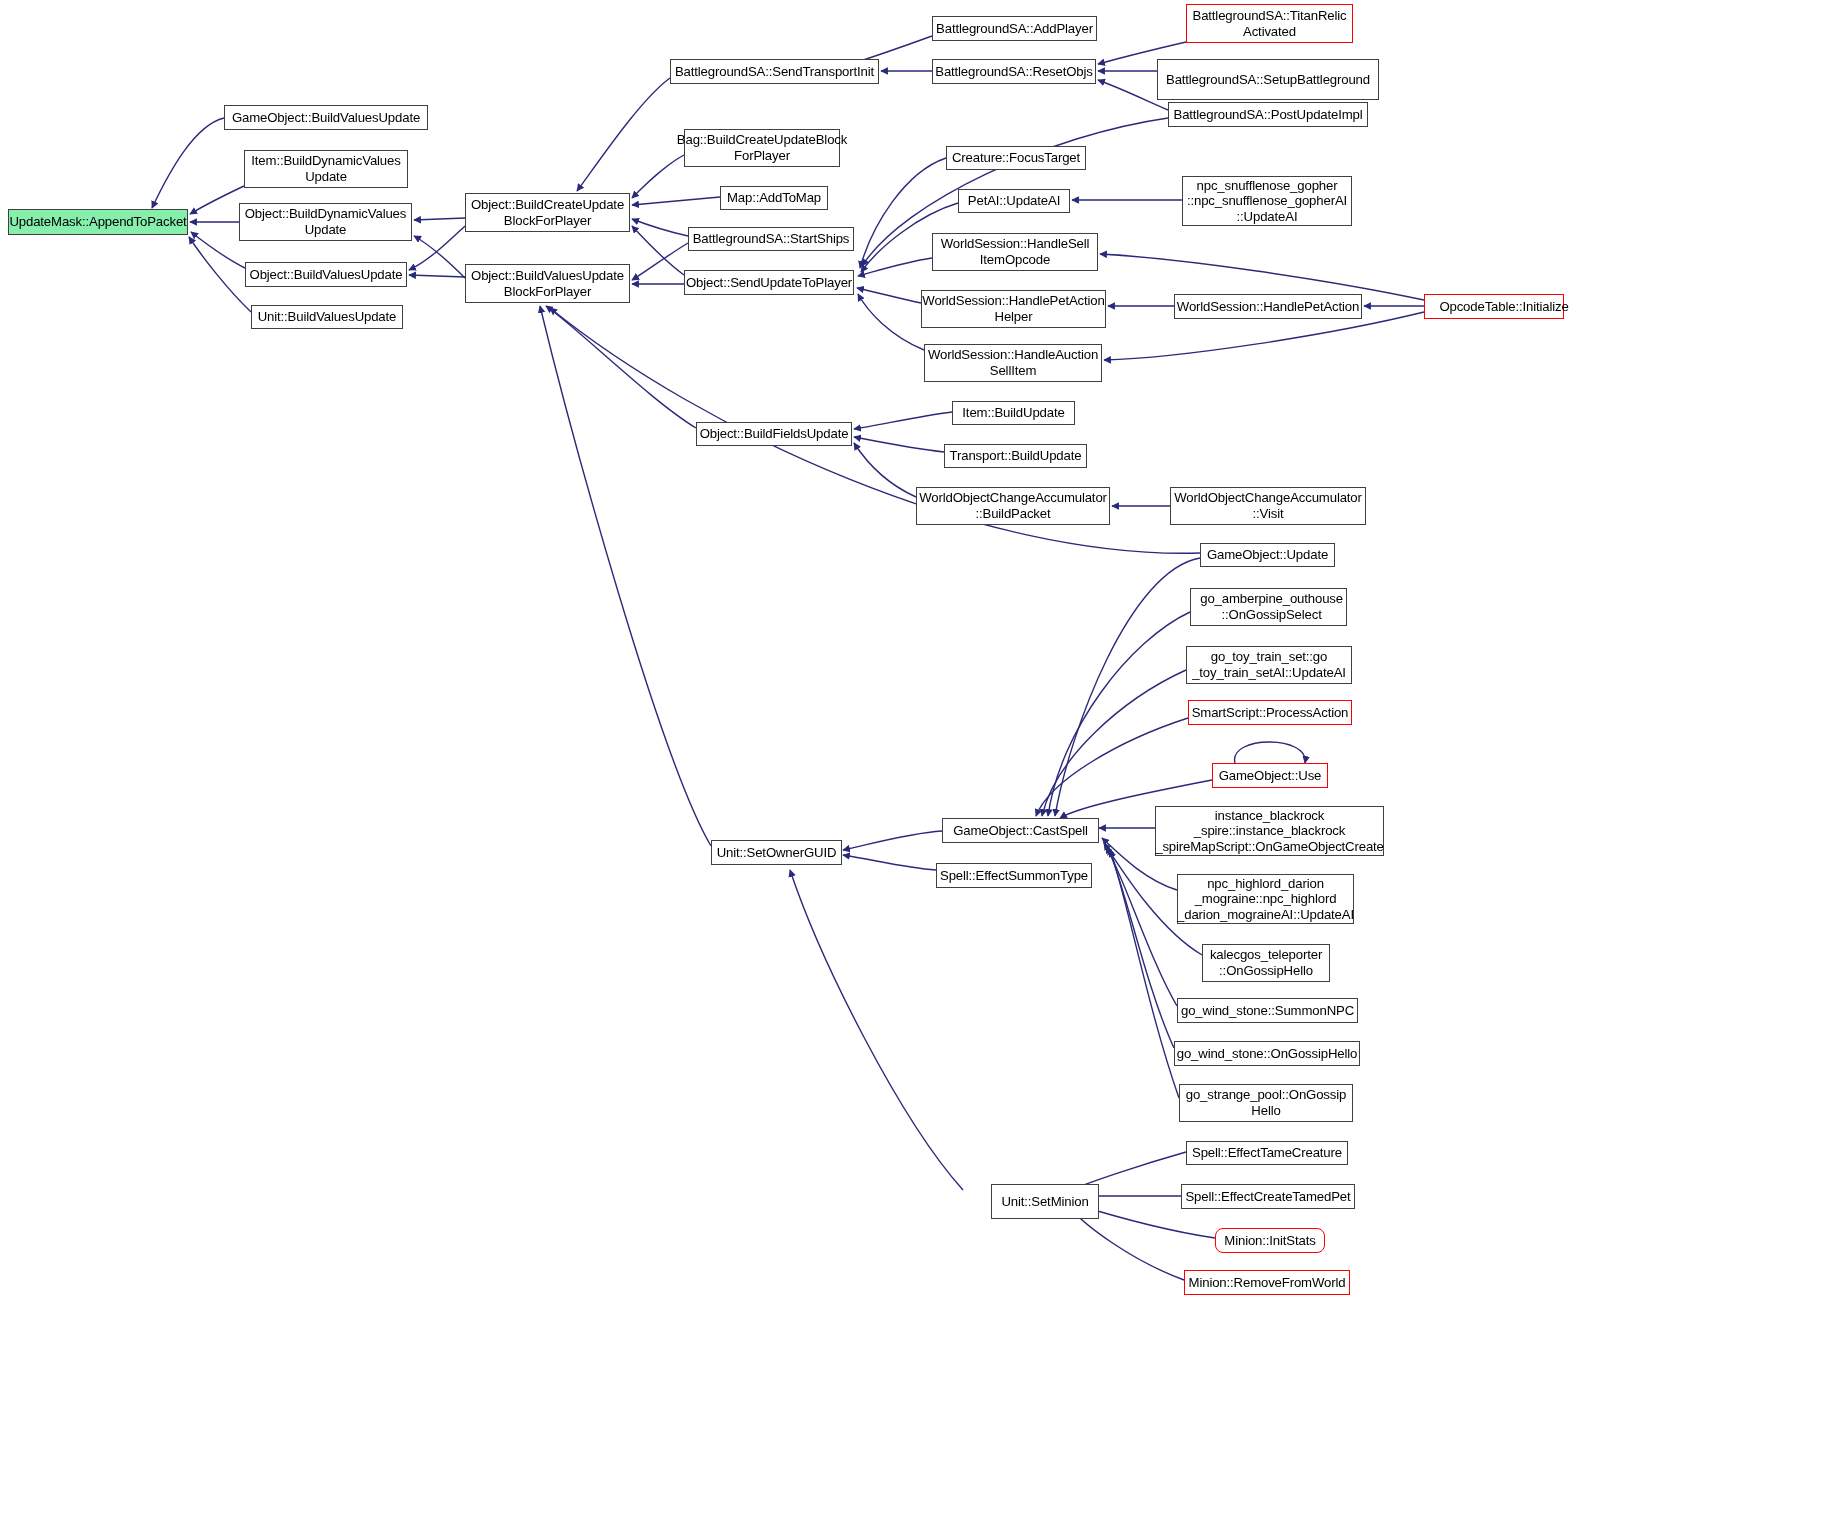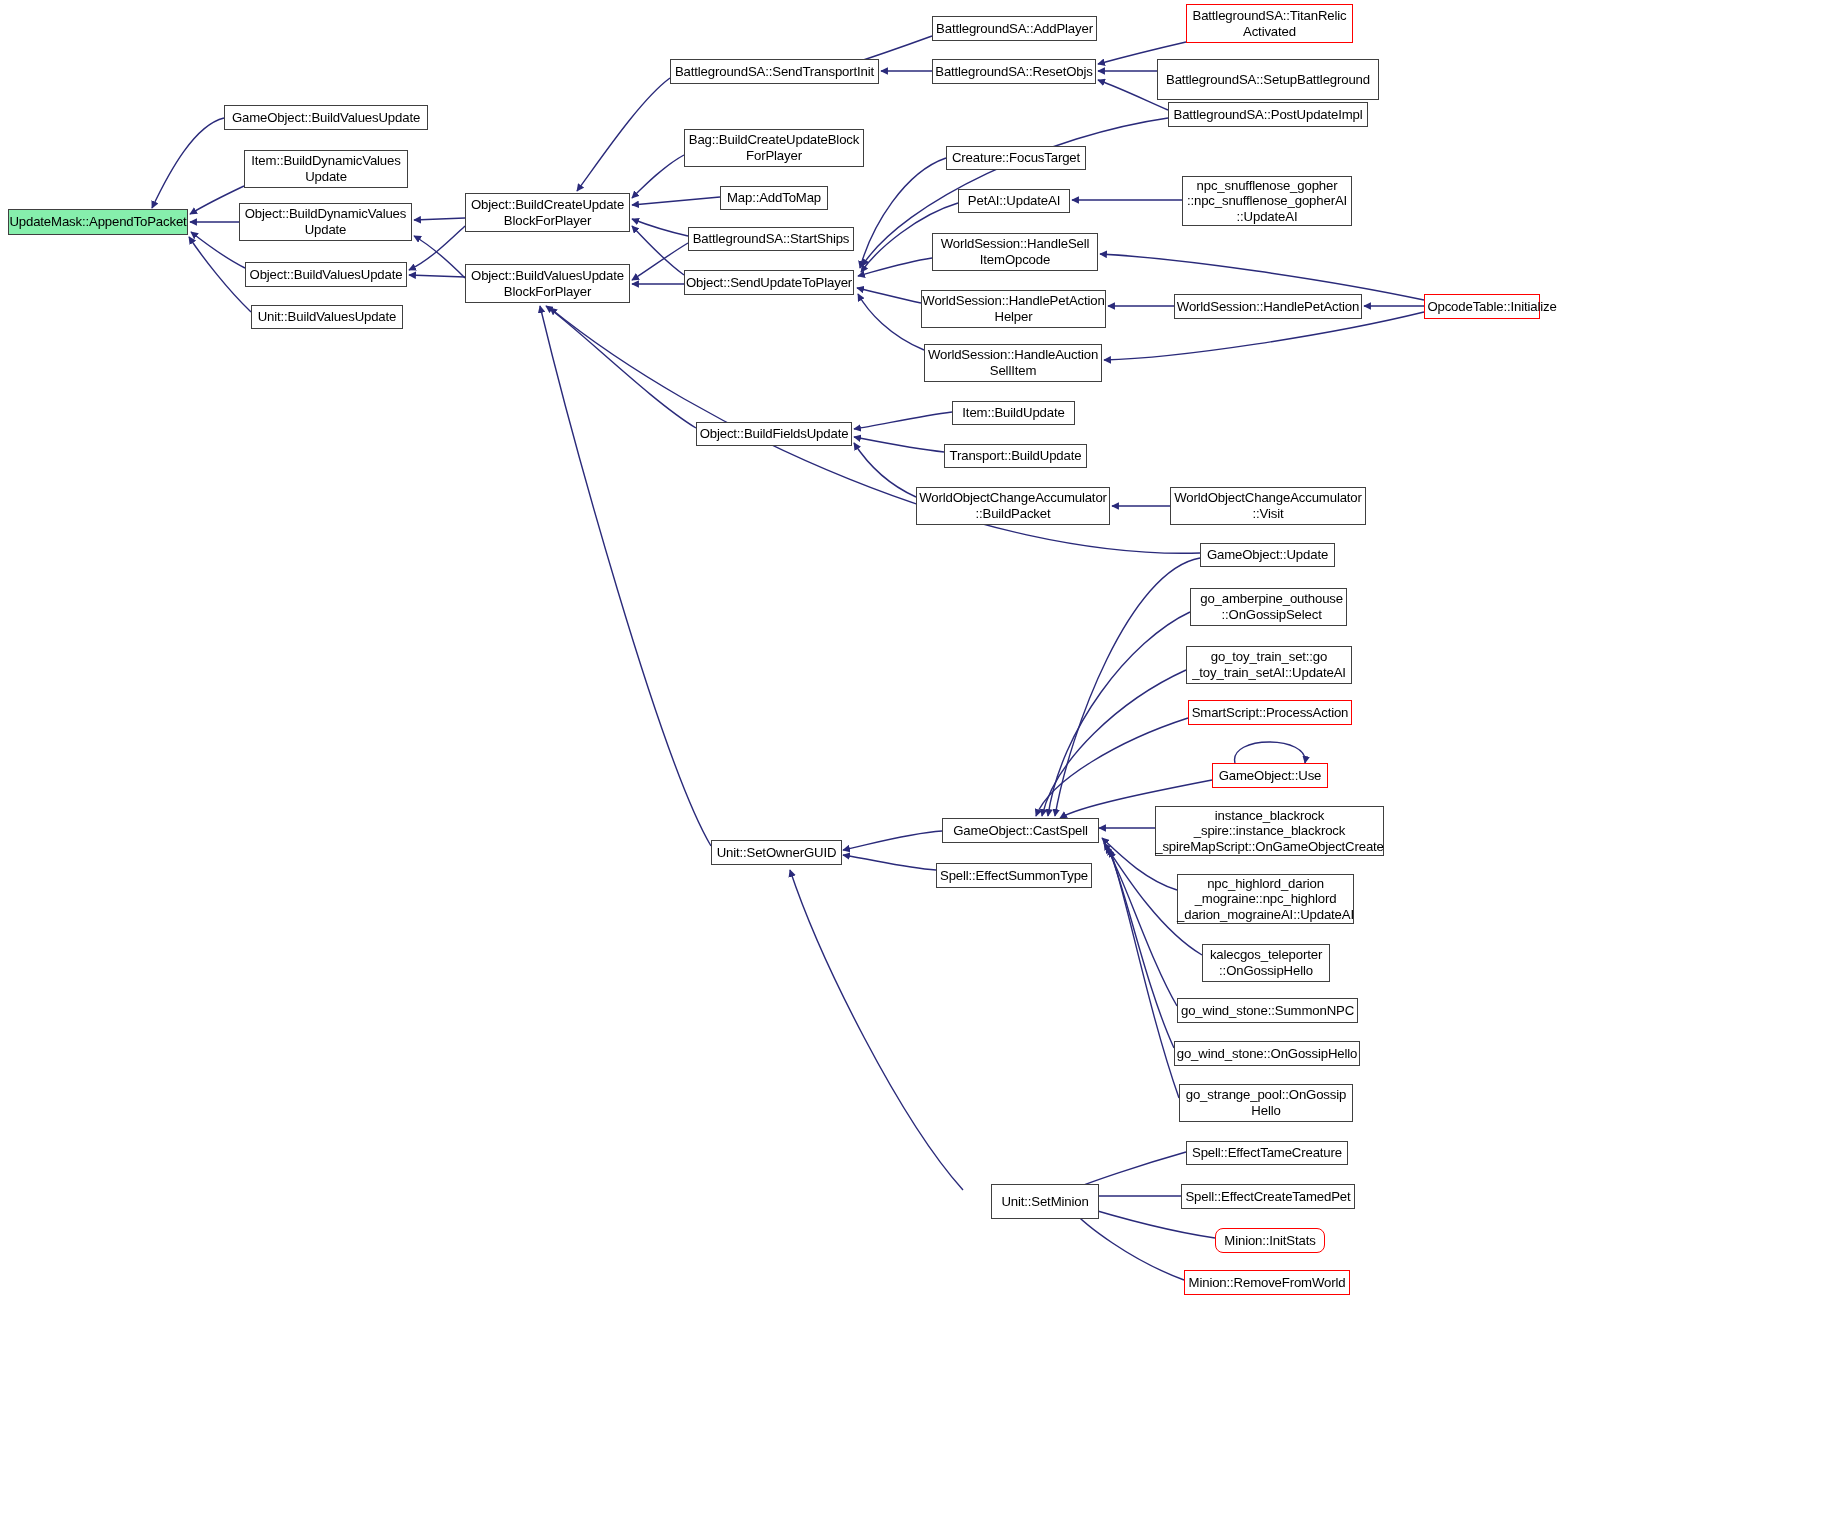--- a/index.html
+++ b/index.html
@@ -126,42 +126,42 @@
 Update</span></div>
       <div class="node" style="left: 239px; top: 203px; width: 173px; height: 38px;"><span>Object::BuildDynamicValues
 Update</span></div>
       <div class="node" style="left: 245px; top: 262px; width: 162px; height: 25px;"><span>Object::BuildValuesUpdate</span></div>
       <div class="node" style="left: 251px; top: 305px; width: 152px; height: 24px;"><span>Unit::BuildValuesUpdate</span></div>
       <div class="node" style="left: 465px; top: 193px; width: 165px; height: 39px;"><span>Object::BuildCreateUpdate
 BlockForPlayer</span></div>
       <div class="node" style="left: 465px; top: 264px; width: 165px; height: 39px;"><span>Object::BuildValuesUpdate
 BlockForPlayer</span></div>
       <div class="node" style="left: 670px; top: 59px; width: 209px; height: 25px;"><span>BattlegroundSA::SendTransportInit</span></div>
-      <div class="node" style="left: 684px; top: 129px; width: 180px; height: 38px;"><span>Bag::BuildCreateUpdateBlock
+      <div class="node" style="left: 684px; top: 129px; width: 156px; height: 38px;"><span>Bag::BuildCreateUpdateBlock
 ForPlayer</span></div>
       <div class="node" style="left: 720px; top: 186px; width: 108px; height: 24px;"><span>Map::AddToMap</span></div>
       <div class="node" style="left: 688px; top: 227px; width: 166px; height: 24px;"><span>BattlegroundSA::StartShips</span></div>
       <div class="node" style="left: 684px; top: 270px; width: 170px; height: 25px;"><span>Object::SendUpdateToPlayer</span></div>
       <div class="node" style="left: 932px; top: 16px; width: 165px; height: 25px; text-align: center;"><span>BattlegroundSA::AddPlayer</span></div>
       <div class="node" style="left: 932px; top: 59px; width: 164px; height: 25px;"><span>BattlegroundSA::ResetObjs</span></div>
       <div class="node hot" style="left: 1186px; top: 4px; width: 167px; height: 39px;"><span>BattlegroundSA::TitanRelic
 Activated</span></div>
       <div class="node" style="left: 1157px; top: 59px; width: 222px; height: 41px;"><span>BattlegroundSA::SetupBattleground</span></div>
       <div class="node" style="left: 1168px; top: 102px; width: 200px; height: 25px;"><span>BattlegroundSA::PostUpdateImpl</span></div>
       <div class="node" style="left: 946px; top: 146px; width: 140px; height: 24px;"><span>Creature::FocusTarget</span></div>
       <div class="node" style="left: 958px; top: 189px; width: 112px; height: 24px;"><span>PetAI::UpdateAI</span></div>
       <div class="node" style="left: 1182px; top: 176px; width: 170px; height: 50px;"><span>npc_snufflenose_gopher
 ::npc_snufflenose_gopherAI
 ::UpdateAI</span></div>
       <div class="node" style="left: 932px; top: 233px; width: 166px; height: 38px;"><span>WorldSession::HandleSell
 ItemOpcode</span></div>
       <div class="node" style="left: 921px; top: 290px; width: 185px; height: 38px;"><span>WorldSession::HandlePetAction
 Helper</span></div>
       <div class="node" style="left: 1174px; top: 294px; width: 188px; height: 25px;"><span>WorldSession::HandlePetAction</span></div>
-      <div class="node hot" style="left: 1424px; top: 294px; width: 116px; height: 25px; padding-left: 23px;"><span>OpcodeTable::Initialize</span></div>
+      <div class="node hot" style="left: 1424px; top: 294px; width: 140px; height: 25px; padding-left: 23px;"><span>OpcodeTable::Initialize</span></div>
       <div class="node" style="left: 924px; top: 344px; width: 178px; height: 38px;"><span>WorldSession::HandleAuction
 SellItem</span></div>
       <div class="node" style="left: 696px; top: 422px; width: 156px; height: 24px;"><span>Object::BuildFieldsUpdate</span></div>
       <div class="node" style="left: 952px; top: 401px; width: 123px; height: 24px;"><span>Item::BuildUpdate</span></div>
       <div class="node" style="left: 944px; top: 444px; width: 143px; height: 24px;"><span>Transport::BuildUpdate</span></div>
       <div class="node" style="left: 916px; top: 487px; width: 194px; height: 38px;"><span>WorldObjectChangeAccumulator
 ::BuildPacket</span></div>
       <div class="node" style="left: 1170px; top: 487px; width: 196px; height: 38px;"><span>WorldObjectChangeAccumulator
 ::Visit</span></div>
       <div class="node" style="left: 1200px; top: 543px; width: 135px; height: 24px;"><span>GameObject::Update</span></div>

